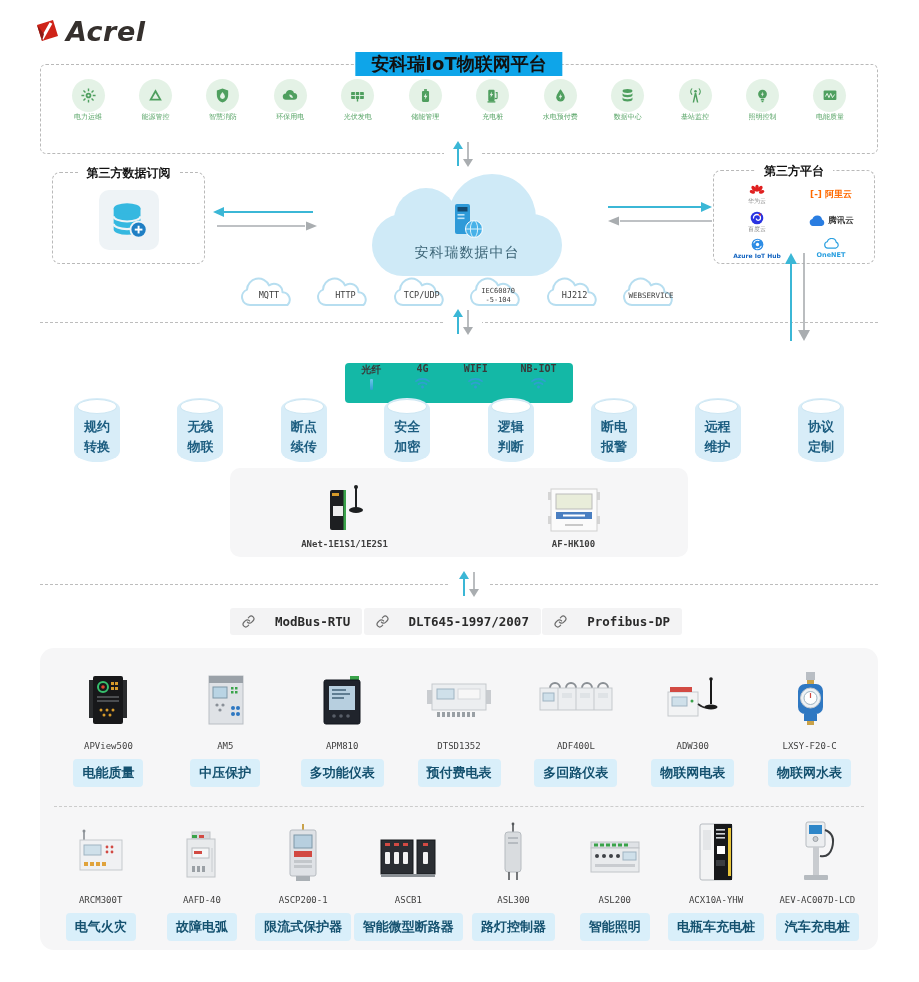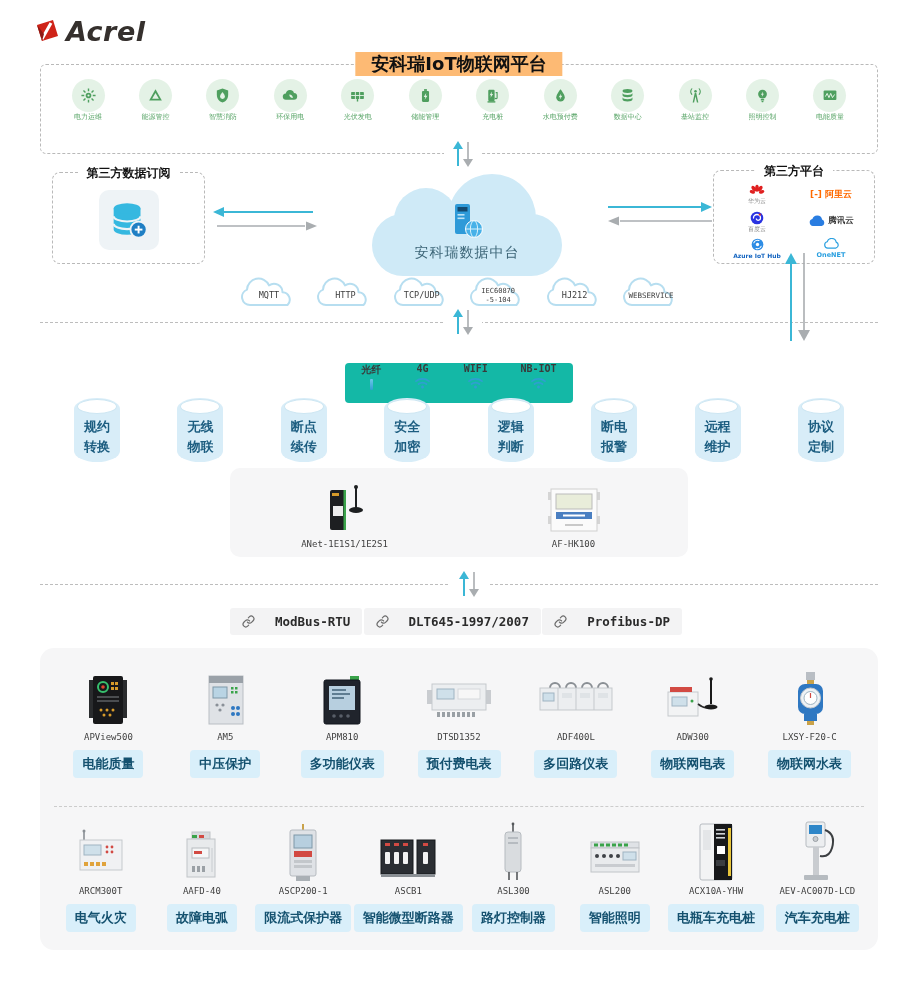--- a/index.html
+++ b/index.html
@@ -7,21 +7,21 @@
   body { width:919px; height:982px; position:relative; overflow:hidden;
          font-family:"DejaVu Sans","Liberation Sans",sans-serif; }
   .abs { position:absolute; }
 
   
   .logo { left:34px; top:16px; display:flex; align-items:center; gap:5px; }
   .logo-text { font-size:27px; font-weight:bold; font-style:italic; color:#35302d; letter-spacing:.5px; }
 
   
   .top-box { left:40px; top:64px; width:838px; height:90px; border:1px dashed #b9b9b9; border-radius:6px; }
-  .top-title { position:absolute; top:-13px; left:50%; transform:translateX(-50%); background:#fdba74;
+  .top-title { position:absolute; top:-13px; left:50%; transform:translateX(-50%); background:#0ea5e9;
                padding:0 16px; font-size:18px; font-weight:bold; color:#111; white-space:nowrap; }
   .apps-row { display:flex; justify-content:space-between; padding:14px 16px 0; }
   .app { width:62px; display:flex; flex-direction:column; align-items:center; }
   .app-circle { width:33px; height:33px; border-radius:50%; background:#e4f2e6;
                 display:flex; align-items:center; justify-content:center; }
   .app-label { margin-top:0; font-size:7px; color:#55a364; white-space:nowrap; }
 
   
   .divider { position:absolute; left:40px; width:838px; border-top:1px dashed #bdbdbd; }
   .updown { position:absolute; background:#fff; padding:0 7px; line-height:0; }
@@ -73,35 +73,35 @@
   
   .cyl-row { left:74px; top:398px; width:770px; display:flex; justify-content:space-between; }
   .cyl { width:46px; height:64px; background:#d8edf8; border-radius:23px/11px; position:relative; }
   .cyl::before { content:""; position:absolute; top:1px; left:3px; right:3px; height:13px; border-radius:50%;
                  background:#fff; border:1px solid #cde6f2; }
   .cyl-label { position:absolute; top:19px; width:100%; text-align:center; font-size:13px; font-weight:bold;
                color:#1c5d80; line-height:1.55; }
 
   
   .gw-box { left:230px; top:468px; width:458px; height:89px; background:#f6f6f7; border-radius:10px; display:flex; }
-  .gw-cell { flex:1; display:flex; flex-direction:column; align-items:center; justify-content:flex-end; padding-bottom:8px; }
+  .gw-cell { flex:1; display:flex; flex-direction:column; align-items:center; justify-content:flex-end; padding-bottom:8px;font-weight:bold; }
   .gw-img { height:54px; display:flex; align-items:flex-end; }
   .gw-model { margin-top:3px; font-size:9px; color:#3f3f3f; font-family:"DejaVu Sans Mono","Liberation Mono",monospace; }
 
   
   .chips { left:230px; top:608px; width:452px; display:flex; justify-content:space-between; }
   .chip { display:flex; align-items:center; gap:20px; background:#f3f3f4; border-radius:3px; padding:6px 12px;
           font-family:"DejaVu Sans Mono","Liberation Mono",monospace; font-size:12.5px; font-weight:bold; color:#2b2b2b; }
 
   
   .prod-box { left:40px; top:648px; width:838px; height:302px; background:#f6f6f7; border-radius:14px; }
   .prod-row { position:absolute; left:10px; right:10px; display:flex; }
   .prod { flex:1; display:flex; flex-direction:column; align-items:center; }
   .prod-img { height:64px; display:flex; align-items:flex-end; justify-content:center; }
-  .prod-model { margin-top:2px; font-size:9px; color:#3f3f3f; font-family:"DejaVu Sans Mono","Liberation Mono",monospace; white-space:nowrap; }
+  .prod-model { margin-top:11px; font-size:9px; color:#3f3f3f; font-family:"DejaVu Sans Mono","Liberation Mono",monospace; white-space:nowrap; }
   .prod-chip { margin-top:8px; background:#d9effa; color:#14516f; font-size:13px; font-weight:bold;
                padding:5px 9px; border-radius:4px; white-space:nowrap; }
   .prod-sep { position:absolute; top:158px; left:14px; right:14px; border-top:1px dashed #cccccc; }
 </style>
 </head>
 <body>
 
 <div class="logo abs">
   <svg width="27" height="27" viewBox="0 0 27 27">
     <path d="M3 7 L19 2 L24 18 L8 23 Z" fill="#cf2318"></path>

